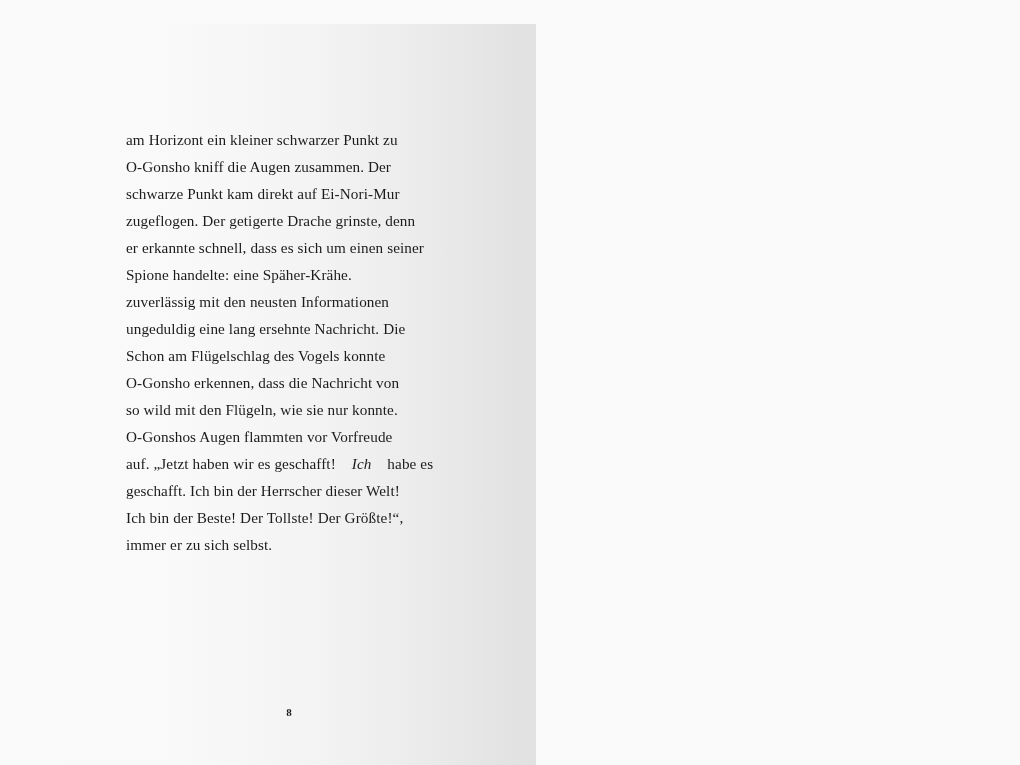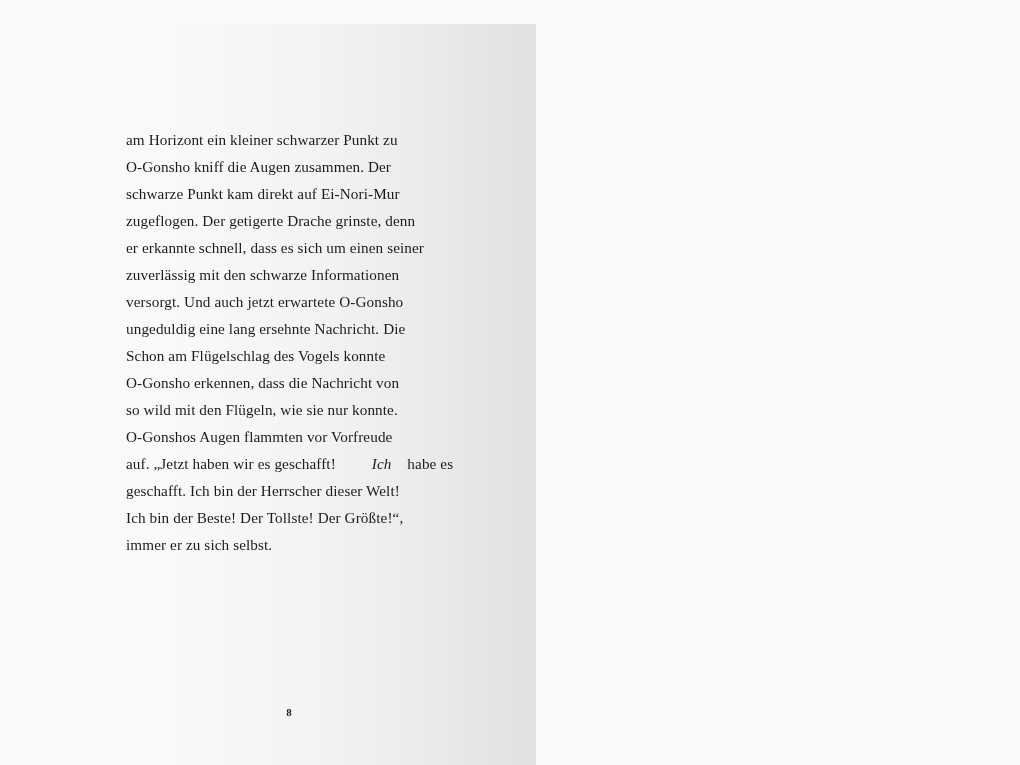--- a/index.html
+++ b/index.html
@@ -38,21 +38,21 @@
   .textcol {
     position:absolute;
     font-size:15.2px;
     line-height:27px;
     color:#1b1b1b;
     letter-spacing:.1px;
     white-space:nowrap;
   }
   .textcol-left  { left:78px;  top:78px; width:360px; }
   .line { height:27px; }
-  .line i { font-style:italic;margin-left:20px; }
+  .line i { font-style:italic; }
   
   .folio {
     position:absolute;
     top:670px;
     font-size:11px;
     font-weight:bold;
     color:#1b1b1b;
     text-align:center;
     width:40px;
   }
@@ -63,22 +63,22 @@
 
 <div class="spread">
 
   <div class="page-left">
     <div class="textcol textcol-left" id="left-lines">
         <div class="line">am Horizont ein kleiner schwarzer Punkt zu</div>
         <div class="line">O-Gonsho kniff die Augen zusammen. Der</div>
         <div class="line">schwarze Punkt kam direkt auf Ei-Nori-Mur</div>
         <div class="line">zugeflogen. Der getigerte Drache grinste, denn</div>
         <div class="line">er erkannte schnell, dass es sich um einen seiner</div>
-        <div class="line">zuverlässig mit den schwarze Informationen</div>
-        <div class="line">versorgt. Und auch jetzt erwartete O-Gonsho</div>
+        <div class="line">Spione handelte: eine Späher-Krähe.</div>
+        <div class="line">zuverlässig mit den neusten Informationen</div>
         <div class="line">ungeduldig eine lang ersehnte Nachricht. Die</div>
         <div class="line">Schon am Flügelschlag des Vogels konnte</div>
         <div class="line">O-Gonsho erkennen, dass die Nachricht von</div>
         <div class="line">so wild mit den Flügeln, wie sie nur konnte.</div>
         <div class="line">O-Gonshos Augen flammten vor Vorfreude</div>
         <div class="line">auf. „Jetzt haben wir es geschafft! <i>Ich</i> habe es</div>
         <div class="line">geschafft. Ich bin der Herrscher dieser Welt!</div>
         <div class="line">Ich bin der Beste! Der Tollste! Der Größte!“,</div>
         <div class="line">immer er zu sich selbst.</div>
       </div>

